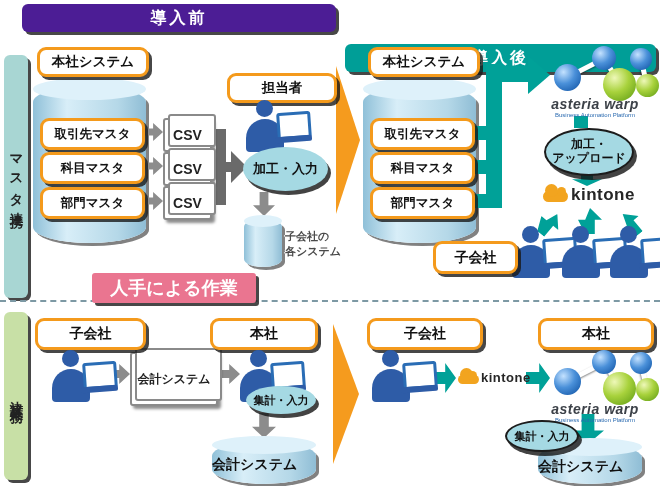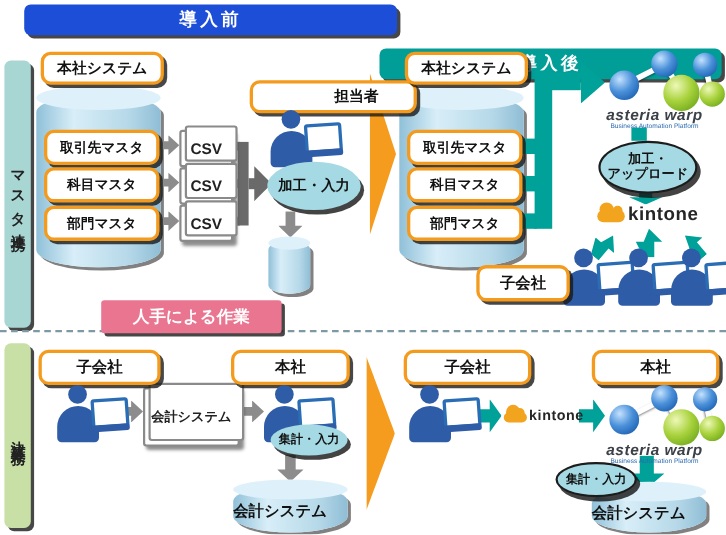--- a/index.html
+++ b/index.html
@@ -2,21 +2,21 @@
 <html><head>
 <meta charset="utf-8">
 <style>
   html,body{margin:0;padding:0;background:#fff;}
   #canvas{position:relative;width:660px;height:486px;background:#fff;overflow:hidden;
     font-family:"Liberation Sans","DejaVu Sans",sans-serif;}
   .abs{position:absolute;}
   
   .hdr{position:absolute;height:28px;border-radius:6px;display:flex;align-items:center;justify-content:center;
     color:#fff;font-weight:bold;font-size:16px;letter-spacing:3px;box-shadow:3px 3px 0 rgba(25,25,25,.8);}
-  .hdr-before{left:22px;top:4px;width:339px;background:#1d4ed8;}
+  .hdr-before{left:22px;top:4px;width:314px;background:#4c1d95;}
   .hdr-after{left:345px;top:4px;width:311px;background:#009e97;margin-top:40px;}
   
   .vlabel{position:absolute;width:24px;border-radius:6px;display:flex;align-items:center;justify-content:center;
     writing-mode:vertical-rl;font-weight:bold;font-size:13.5px;letter-spacing:3px;color:#222;
     box-shadow:3px 3px 0 rgba(25,25,25,.8);}
   .vlabel-master{left:4px;top:55px;height:243px;background:#a8d6d3;}
   .vlabel-settle{left:4px;top:312px;height:168px;background:#c8e0a6;}
   
   .dash{position:absolute;left:0;top:300px;width:660px;border-top:2px dashed #7d99a4;}
   
@@ -115,34 +115,38 @@
   <div class="doc" style="left:163px;top:152px;width:45px;height:30px;font-size:14px;">CSV</div>
   <div class="doc" style="left:163px;top:186px;width:45px;height:30px;font-size:14px;">CSV</div>
 
   <div class="abs dkgray" style="left:208px;top:129px;width:10px;height:8px;"></div>
   <div class="abs dkgray" style="left:208px;top:163px;width:10px;height:8px;"></div>
   <div class="abs dkgray" style="left:208px;top:197px;width:10px;height:8px;"></div>
   <div class="abs dkgray" style="left:216px;top:129px;width:10px;height:76px;"></div>
   <div class="abs dkgray" style="left:226px;top:162px;width:6px;height:10px;"></div>
   <div class="tri dkgray" style="left:231px;top:151px;width:16px;height:32px;"></div>
 
-  <div class="obox" style="left:227px;top:73px;width:104px;height:24px;font-size:13.5px;padding-left:42px;">担当者</div>
+  <div class="obox" style="left:227px;top:73px;width:104px;height:24px;font-size:13.5px;">担当者</div>
   <div class="person" style="left:246px;top:100px;">
     <div class="p-head"></div>
     <div class="p-body"></div>
     <div class="p-lap"></div>
     <div class="p-lapbase"></div>
   </div>
   <div class="ell" style="left:243px;top:147px;width:85px;height:44px;font-size:13px;">加工・入力</div>
   <div class="arrow-d gray" style="left:253px;top:192px;width:22px;height:24px;"></div>
   <div class="cyl small" style="left:244px;top:215px;width:38px;height:52px;">
     <div class="body"></div>
       <div class="top"></div>
   </div>
-  <div class="banner" style="left:92px;top:273px;width:164px;font-size:15px;">人手による作業</div>
+  <div class="target-text" style="left:285px;top:229px;">
+    <div>子会社の</div>
+    <div>各システム</div>
+  </div>
+  <div class="banner" style="left:92px;top:273px;width:164px;font-size:18px;">人手による作業</div>
 
   <div class="cyl" style="left:363px;top:78px;width:113px;height:165px;">
     <div class="body"></div>
       <div class="top"></div>
   </div>
   <div class="obox" style="left:368px;top:47px;width:106px;height:24px;font-size:13.5px;">本社システム</div>
 
   <div class="abs teal" style="left:466px;top:126px;width:22px;height:14px;"></div>
   <div class="abs teal" style="left:466px;top:160px;width:22px;height:14px;"></div>
   <div class="abs teal" style="left:466px;top:194px;width:22px;height:14px;"></div>

